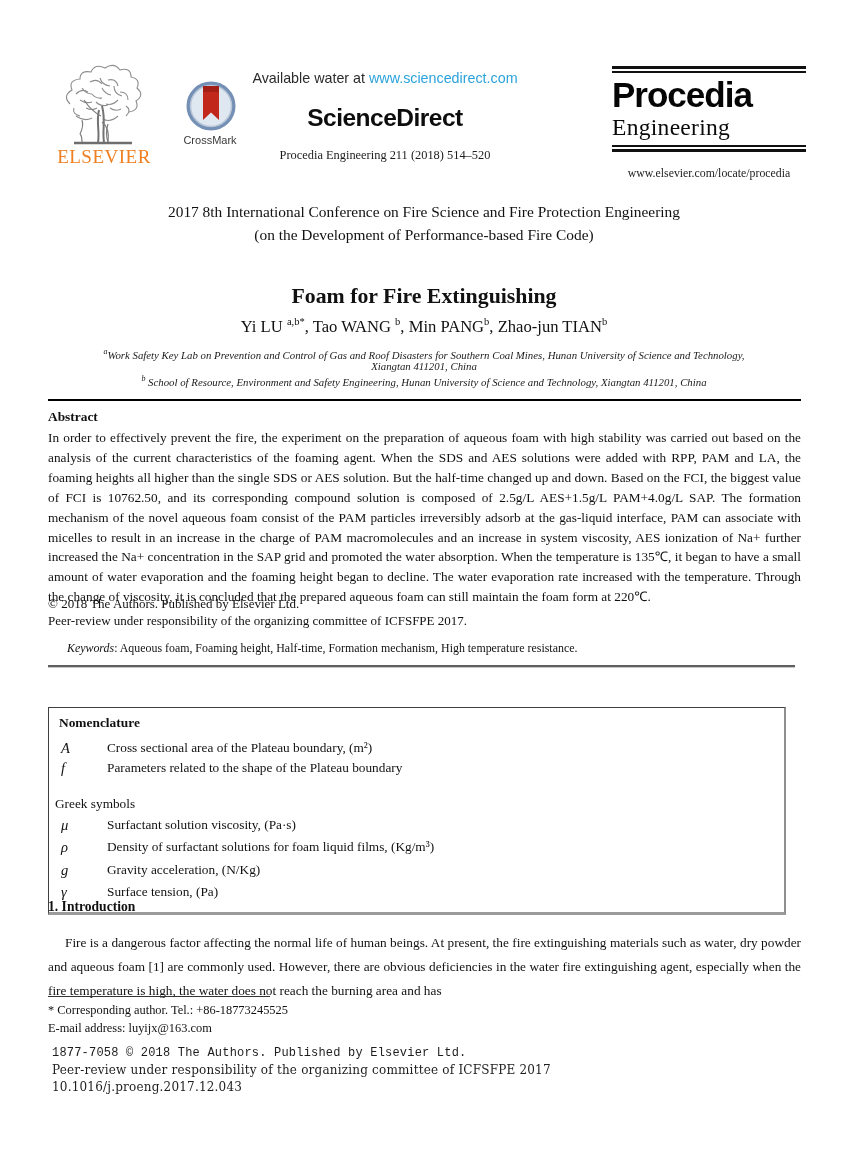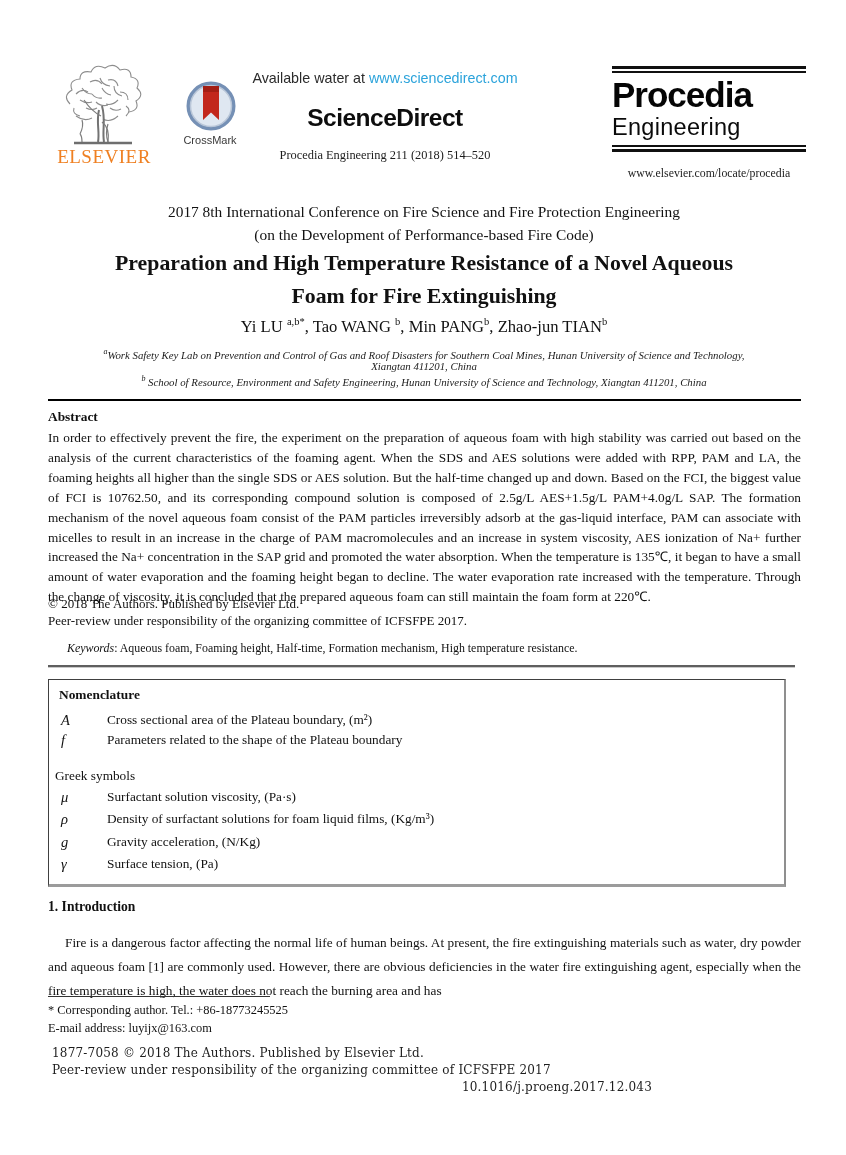--- a/index.html
+++ b/index.html
@@ -15,21 +15,21 @@
   .avail{left:230px;top:70px;width:310px;font-size:14.3px;color:#2b2b2b;}
   .avail a{color:#2ba3db;text-decoration:none;}
   .sdlogo{left:230px;top:104px;width:310px;font-size:24.5px;font-weight:bold;color:#0d0d0d;letter-spacing:-0.5px;}
   .jcite{left:230px;top:148px;width:310px;font-size:12.4px;color:#1c1c1c;}
   .elsword{left:44px;top:146px;width:120px;font-size:19px;color:#ef8022;letter-spacing:0.5px;}
   .cmlabel{left:176px;top:134px;width:68px;font-size:11px;color:#3a3a3a;}
 
   .procbox{left:612px;top:66px;width:194px;}
   .prule{background:#101010;}
   .procname{font-size:35px;font-weight:bold;line-height:37px;letter-spacing:-1px;margin-top:3px;color:#050505;}
-  .procsub{font-size:23.5px;font-weight:400;line-height:26px;letter-spacing:0.3px;color:#0a0a0a;margin-top:1px;}
+  .procsub{font-size:23.5px;font-weight:400;line-height:26px;letter-spacing:0.3px;color:#0a0a0a;margin-top:1px;font-family:Liberation Serif, serif;}
   .procurl{left:612px;top:166px;width:194px;font-size:11.8px;color:#222;}
 
   
   .conf1{left:48px;top:203px;width:752px;font-size:15.4px;}
   .conf2{left:48px;top:226px;width:752px;font-size:15.4px;}
   .t1{left:48px;top:251px;width:752px;font-size:21.8px;font-weight:bold;}
   .t2{left:48px;top:284px;width:752px;font-size:21.8px;font-weight:bold;}
   .auth{left:48px;top:316px;width:752px;font-size:16.6px;}
   .auth sup{font-size:10.5px;}
   .aff{width:752px;left:48px;font-size:10.8px;font-style:italic;color:#1a1a1a;}
@@ -41,38 +41,38 @@
   .absh{left:48px;top:409px;font-size:13.4px;font-weight:bold;}
   .absbody{left:48px;top:428px;width:753px;font-size:13.3px;line-height:19.9px;}
   .copyr{left:48px;top:596px;width:753px;font-size:13px;}
   .peer{left:48px;top:613px;width:753px;font-size:13px;}
   .kw{left:48px;top:641px;width:753px;font-size:11.9px;}
 
   .rule2a{left:48px;top:665px;width:747px;height:1.5px;background:#5f5f5f;}
   .rule2b{left:48px;top:666.5px;width:747px;height:1.5px;background:#c9c9c9;}
 
   
-  .nombox{left:48px;top:679px;width:735px;height:204px;border:1px solid #404040;
+  .nombox{left:48px;top:707px;width:735px;height:204px;border:1px solid #404040;
           border-right:2.5px solid #8f8f8f;border-bottom:3px solid #9b9b9b;}
   .nomh{left:10px;top:7px;font-size:13.4px;font-weight:bold;}
   .nrow{font-size:13.3px;}
   .nsym{position:absolute;left:12px;font-size:14.5px;font-style:italic;font-family:"Liberation Serif",serif;}
   .ndesc{position:absolute;left:58px;}
   .ngroup{left:6px;font-size:13.3px;}
 
   
   .sech{left:48px;top:899px;font-size:13.6px;font-weight:bold;}
   .intro{left:48px;top:931px;width:753px;font-size:13.3px;line-height:24px;text-indent:17px;}
 
   
   .fnrule{left:48px;top:996px;width:222px;height:1.2px;background:#333;}
   .fn1{left:48px;top:1003px;width:500px;font-size:12.4px;}
   .fn2{left:48px;top:1021px;width:500px;font-size:12.4px;}
   .pub{left:52px;width:600px;font-size:12px;font-family:"DejaVu Serif",serif;color:#1d1d1d;letter-spacing:0.2px;}
-  .pub1{top:1046px;} .pub2{top:1063px;} .pub3{top:1080px;text-align:right;}
+  .pub1{top:1046px;font-family:Liberation Mono, monospace;} .pub2{top:1063px;} .pub3{top:1080px;}
 
   
   .treewrap{left:56px;top:64px;width:94px;height:82px;}
   .cmwrap{left:186px;top:80px;width:50px;height:52px;}
 </style>
 </head>
 <body>
 
 <div class="page">
 
@@ -118,21 +118,20 @@
     <div class="prule" style="height:2px;margin-top:2px;"></div>
     <div class="procname">Procedia</div>
     <div class="procsub">Engineering</div>
     <div class="prule" style="height:2px;margin-top:5px;"></div>
     <div class="prule" style="height:3px;margin-top:2px;"></div>
   </div>
   <div class="abs procurl center">www.elsevier.com/locate/procedia</div>
 
   <div class="abs conf1 center">2017 8th International Conference on Fire Science and Fire Protection Engineering</div>
   <div class="abs conf2 center">(on the Development of Performance-based Fire Code)</div>
-  <div class="abs t1 center">Preparation and High Temperature Resistance of a Novel Aqueous</div>
   <div class="abs t2 center">Foam for Fire Extinguishing</div>
 
   <div class="abs auth center">
     <span>Yi LU </span><sup>a,b*</sup><span>, Tao WANG </span><sup>b</sup><span>, Min PANG</span><sup>b</sup><span>, Zhao-jun TIAN</span><sup>b</sup>
   </div>
 
   <div class="abs aff center" style="top:347px;"><sup>a</sup><span>Work Safety Key Lab on Prevention and Control of Gas and Roof Disasters for Southern Coal Mines, Hunan University of Science and Technology,</span></div>
   <div class="abs aff center" style="top:360px;">Xiangtan 411201, China</div>
   <div class="abs aff center" style="top:374px;"><sup>b</sup><span> School of Resource, Environment and Safety Engineering, Hunan University of Science and Technology, Xiangtan 411201, China</span></div>
 

